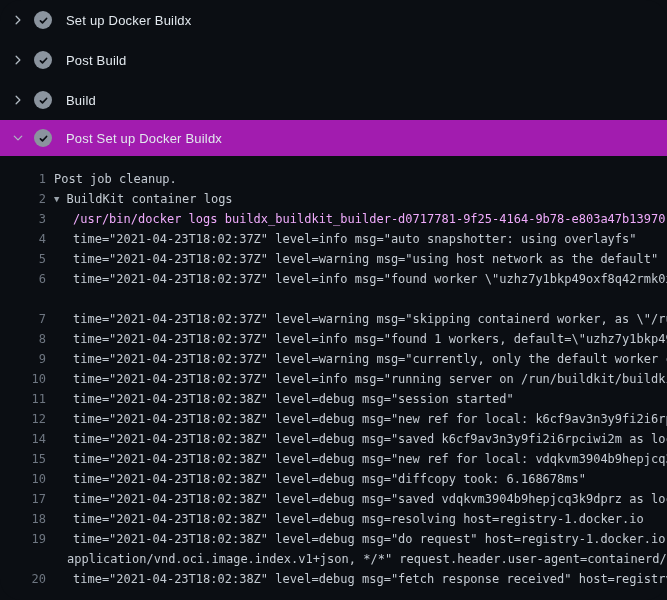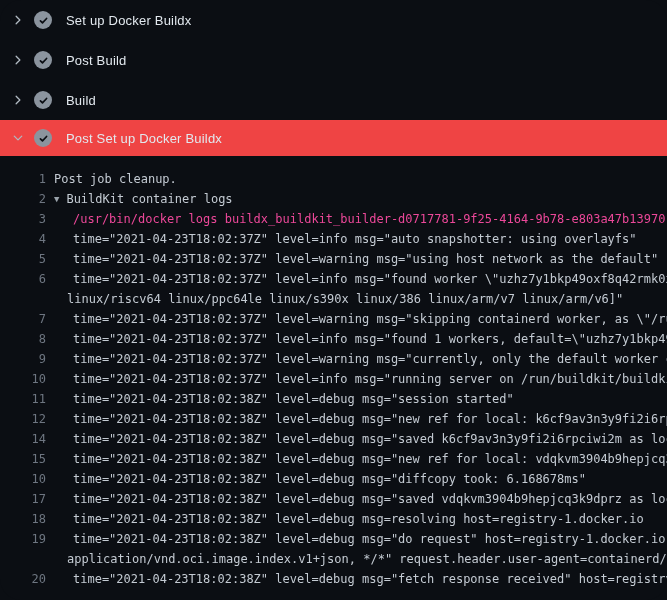--- a/index.html
+++ b/index.html
@@ -9,21 +9,21 @@
     font-family:"Liberation Sans", sans-serif;
     border-radius:21px;
     -webkit-font-smoothing:antialiased;
   }
   
   .steps{width:100%;}
   .step-row{
     height:40px;display:flex;align-items:center;
     padding-left:10px;cursor:pointer;box-sizing:border-box;
   }
-  .step-row.expanded{height:36px;background:#ef4444;}
+  .step-row.expanded{height:36px;background:#a21caf;}
   .chev{width:16px;height:16px;flex:none;display:flex;align-items:center;justify-content:center;color:#afb8c1;}
   .chev svg{display:block;}
   .check{
     width:18px;height:18px;flex:none;margin-left:8px;border-radius:50%;
     background:#8b949e;display:flex;align-items:center;justify-content:center;
   }
   .check svg{display:block;}
   .step-label{margin-left:14px;color:#e2e8ee;font-size:13px;letter-spacing:.2px;}
   
   .log{
@@ -31,21 +31,21 @@
     font-family:"DejaVu Sans Mono", monospace;
     font-size:12px;line-height:20px;color:#c4cbd3;
   }
   .log-row{display:flex;white-space:pre;height:20px;overflow:hidden;}
   .log-row .num{
     width:46px;flex:none;text-align:right;color:#6e7681;cursor:pointer;
   }
   .log-row .txt{margin-left:8px;flex:none;}
   .log-row.indent .txt{margin-left:27px;}
   .log-row.wrapline .txt{margin-left:21px;}
-  .log-row .txt.cmd{color:#ec4899;text-align:right;}
+  .log-row .txt.cmd{color:#f0abfc;text-align:right;}
   .tri{font-size:9px;color:#9aa3ab;margin-right:7px;vertical-align:1px;}
   .grp{cursor:pointer;}
 </style>
 </head>
 <body>
 
 <div class="app">
 
   <div class="steps">
 
@@ -134,21 +134,20 @@
       <span class="txt">time="2021-04-23T18:02:37Z" level=warning msg="using host network as the default"</span>
     </div>
 
     <div class="log-row indent">
       <span class="num">6</span>
       <span class="txt">time="2021-04-23T18:02:37Z" level=info msg="found worker \"uzhz7y1bkp49oxf8q42rmk0xj</span>
     </div>
 
     <div class="log-row wrapline">
       <span class="num"></span>
-      <span class="txt">linux/riscv64 linux/ppc64le linux/s390x linux/386 linux/arm/v7 linux/arm/v6]"</span>
     </div>
 
     <div class="log-row indent">
       <span class="num">7</span>
       <span class="txt">time="2021-04-23T18:02:37Z" level=warning msg="skipping containerd worker, as \"/run</span>
     </div>
 
     <div class="log-row indent">
       <span class="num">8</span>
       <span class="txt">time="2021-04-23T18:02:37Z" level=info msg="found 1 workers, default=\"uzhz7y1bkp49o</span>

